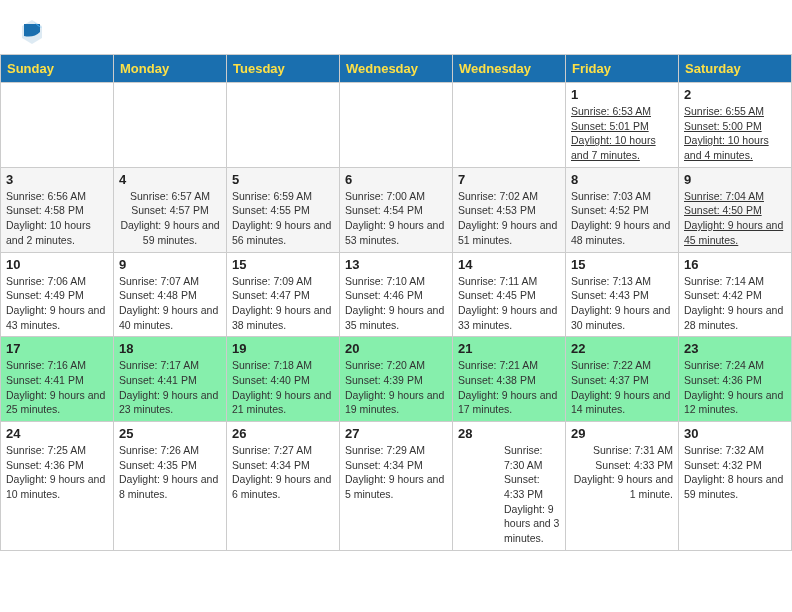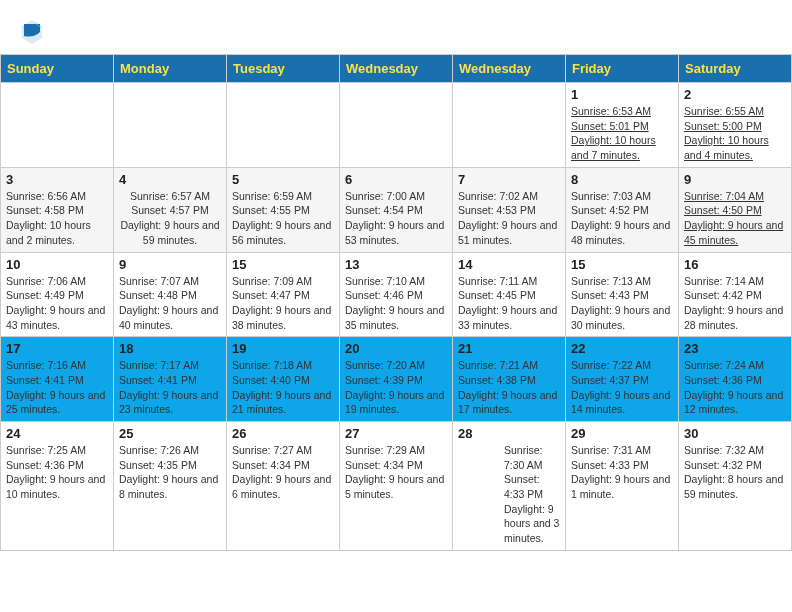--- a/index.html
+++ b/index.html
@@ -90,21 +90,21 @@
       margin-bottom: 2px;
     }
     .day-info {
       font-size: 10.5px;
       color: #333;
       line-height: 1.4;
     }
     .calendar tbody tr:nth-child(1) td { background: #fff; }
     .calendar tbody tr:nth-child(2) td { background: #f5f5f5; }
     .calendar tbody tr:nth-child(3) td { background: #fff; }
-    .calendar tbody tr:nth-child(4) td { background: #0ea5e9; }
+    .calendar tbody tr:nth-child(4) td { background: #86efac; }
     .calendar tbody tr:nth-child(5) td { background: #fff; }
     td.empty { background: #fff !important; }
   </style>
 </head>
 <body>
 
 <div class="header">
   <div class="logo">
     <svg class="logo-icon" viewBox="0 0 24 28" xmlns="http://www.w3.org/2000/svg">
       <polygon points="12,2 22,8 22,20 12,26 2,20 2,8" fill="#1a6faf" opacity="0.15"></polygon>
@@ -312,21 +312,21 @@
 Daylight: 9 hours and 5 minutes.</div>
         </td>
         <td>
           <span class="day-num">28</span>
           <div class="day-info" style="white-space: pre-line; margin-left: 46px;">Sunrise: 7:30 AM
 Sunset: 4:33 PM
 Daylight: 9 hours and 3 minutes.</div>
         </td>
         <td>
           <span class="day-num">29</span>
-          <div class="day-info" style="white-space: pre-line;">Sunrise: 7:31 AM
+          <div class="day-info" style="white-space: pre-line; text-align: right;">Sunrise: 7:31 AM
 Sunset: 4:33 PM
 Daylight: 9 hours and 1 minute.</div>
         </td>
         <td>
           <span class="day-num">30</span>
           <div class="day-info" style="white-space: pre-line;">Sunrise: 7:32 AM
 Sunset: 4:32 PM
 Daylight: 8 hours and 59 minutes.</div>
         </td>
       </tr>

